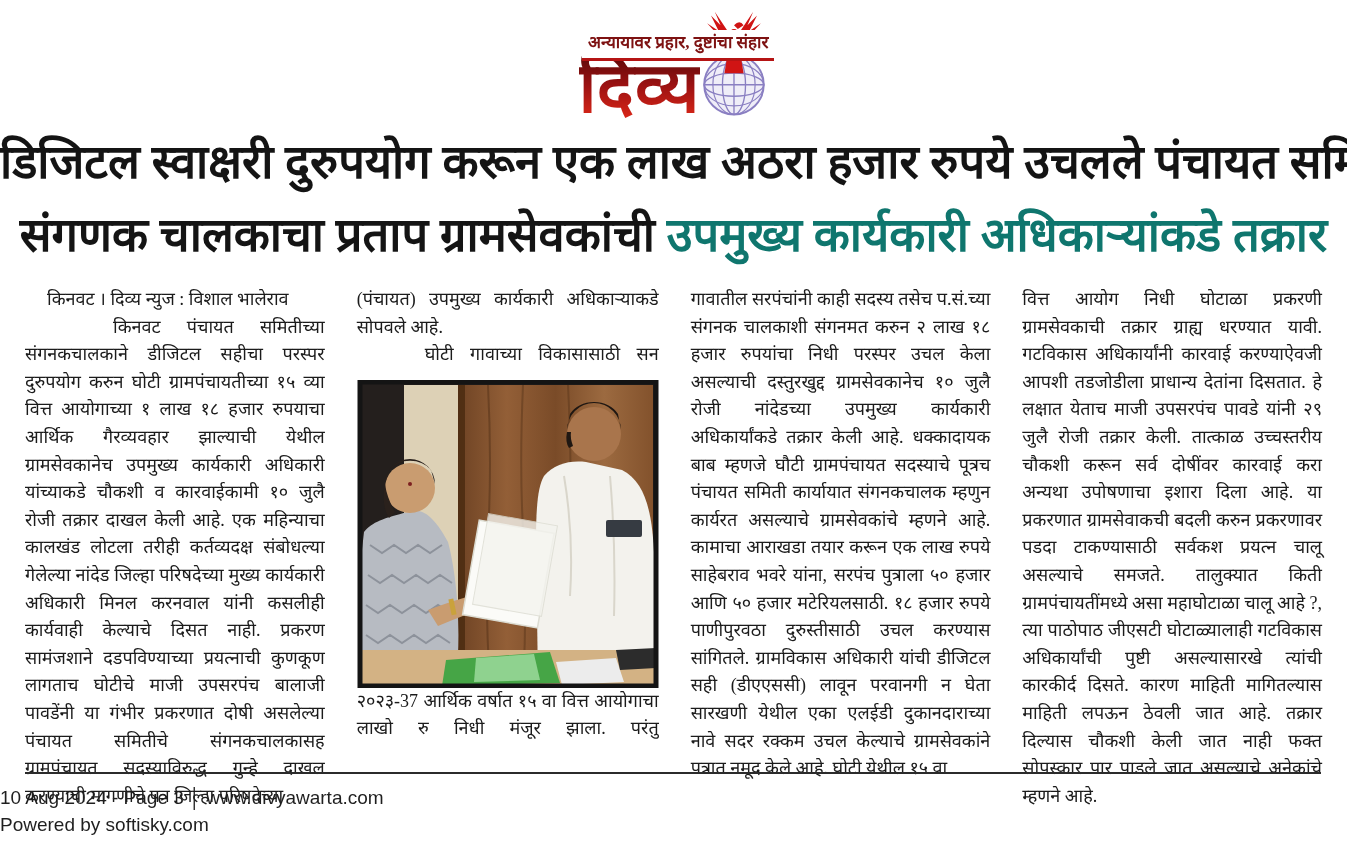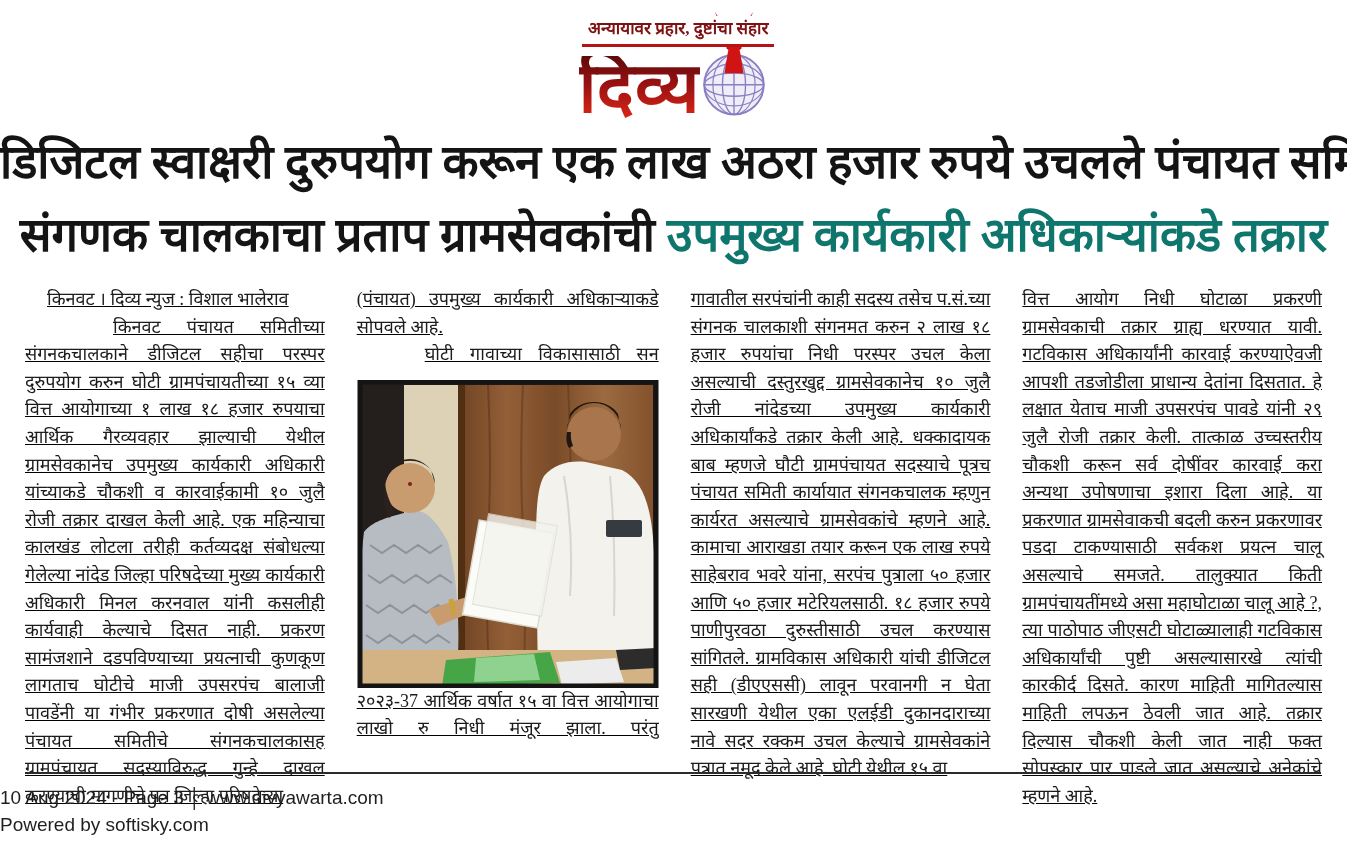--- a/index.html
+++ b/index.html
@@ -12,33 +12,33 @@
   
   .masthead { display:flex; justify-content:center; align-items:flex-start; padding-top:6px; height:122px; }
   .brand { position:relative; display:flex; align-items:flex-end; height:116px; }
   .brand-word {
     font-size:70px; font-weight:700; line-height:0.95; letter-spacing:1px;
     background:linear-gradient(180deg,#5e0a0a 0%, #9c1212 45%, #e02818 100%);
     -webkit-background-clip:text; background-clip:text;
     color:#9c1212; -webkit-text-fill-color:transparent;
   }
   .brand-emblem { width:96px; height:116px; margin:0 -14px; position:relative; z-index:2; }
-  .tagline-wrap { position:absolute; top:10px; right:-6px; text-align:center; z-index:3; }
+  .tagline-wrap { position:absolute; top:24px; right:-6px; text-align:center; z-index:3; }
   .tagline {
     display:inline-block; font-size:17px; font-weight:700; color:#7e1212;
     border-bottom:3px solid #b51414; padding:0 6px 5px 6px; background:#fff;
   }
 
   
   .headline { text-align:center; font-weight:700; color:#141414; margin-top:4px; }
   .headline .hl-line { font-size:47px; line-height:73px; white-space:nowrap; }
   .hl-red { color:#0f766e; }
 
   
-  .columns { display:flex; gap:32px; padding:14px 25px 0 25px;text-decoration:underline; }
+  .columns { display:flex; gap:32px; padding:14px 25px 0 25px; }
   .col { flex:1 1 0; font-size:18px; line-height:27.6px; color:#1b1b1b; text-align:justify; }
   .col p { margin:0; }
   .byline { text-align:left; padding-left:22px; }
   .lead-par { text-indent:88px; }
   .devline { text-indent:68px; text-align-last:justify; }
   .caption { text-align:justify; text-align-last:justify; margin-top:6px; }
 
   
   .photo-fig { width:302px; margin:11px auto 0 auto; }
   .photo-fig svg { display:block; width:302px; height:308px; }

